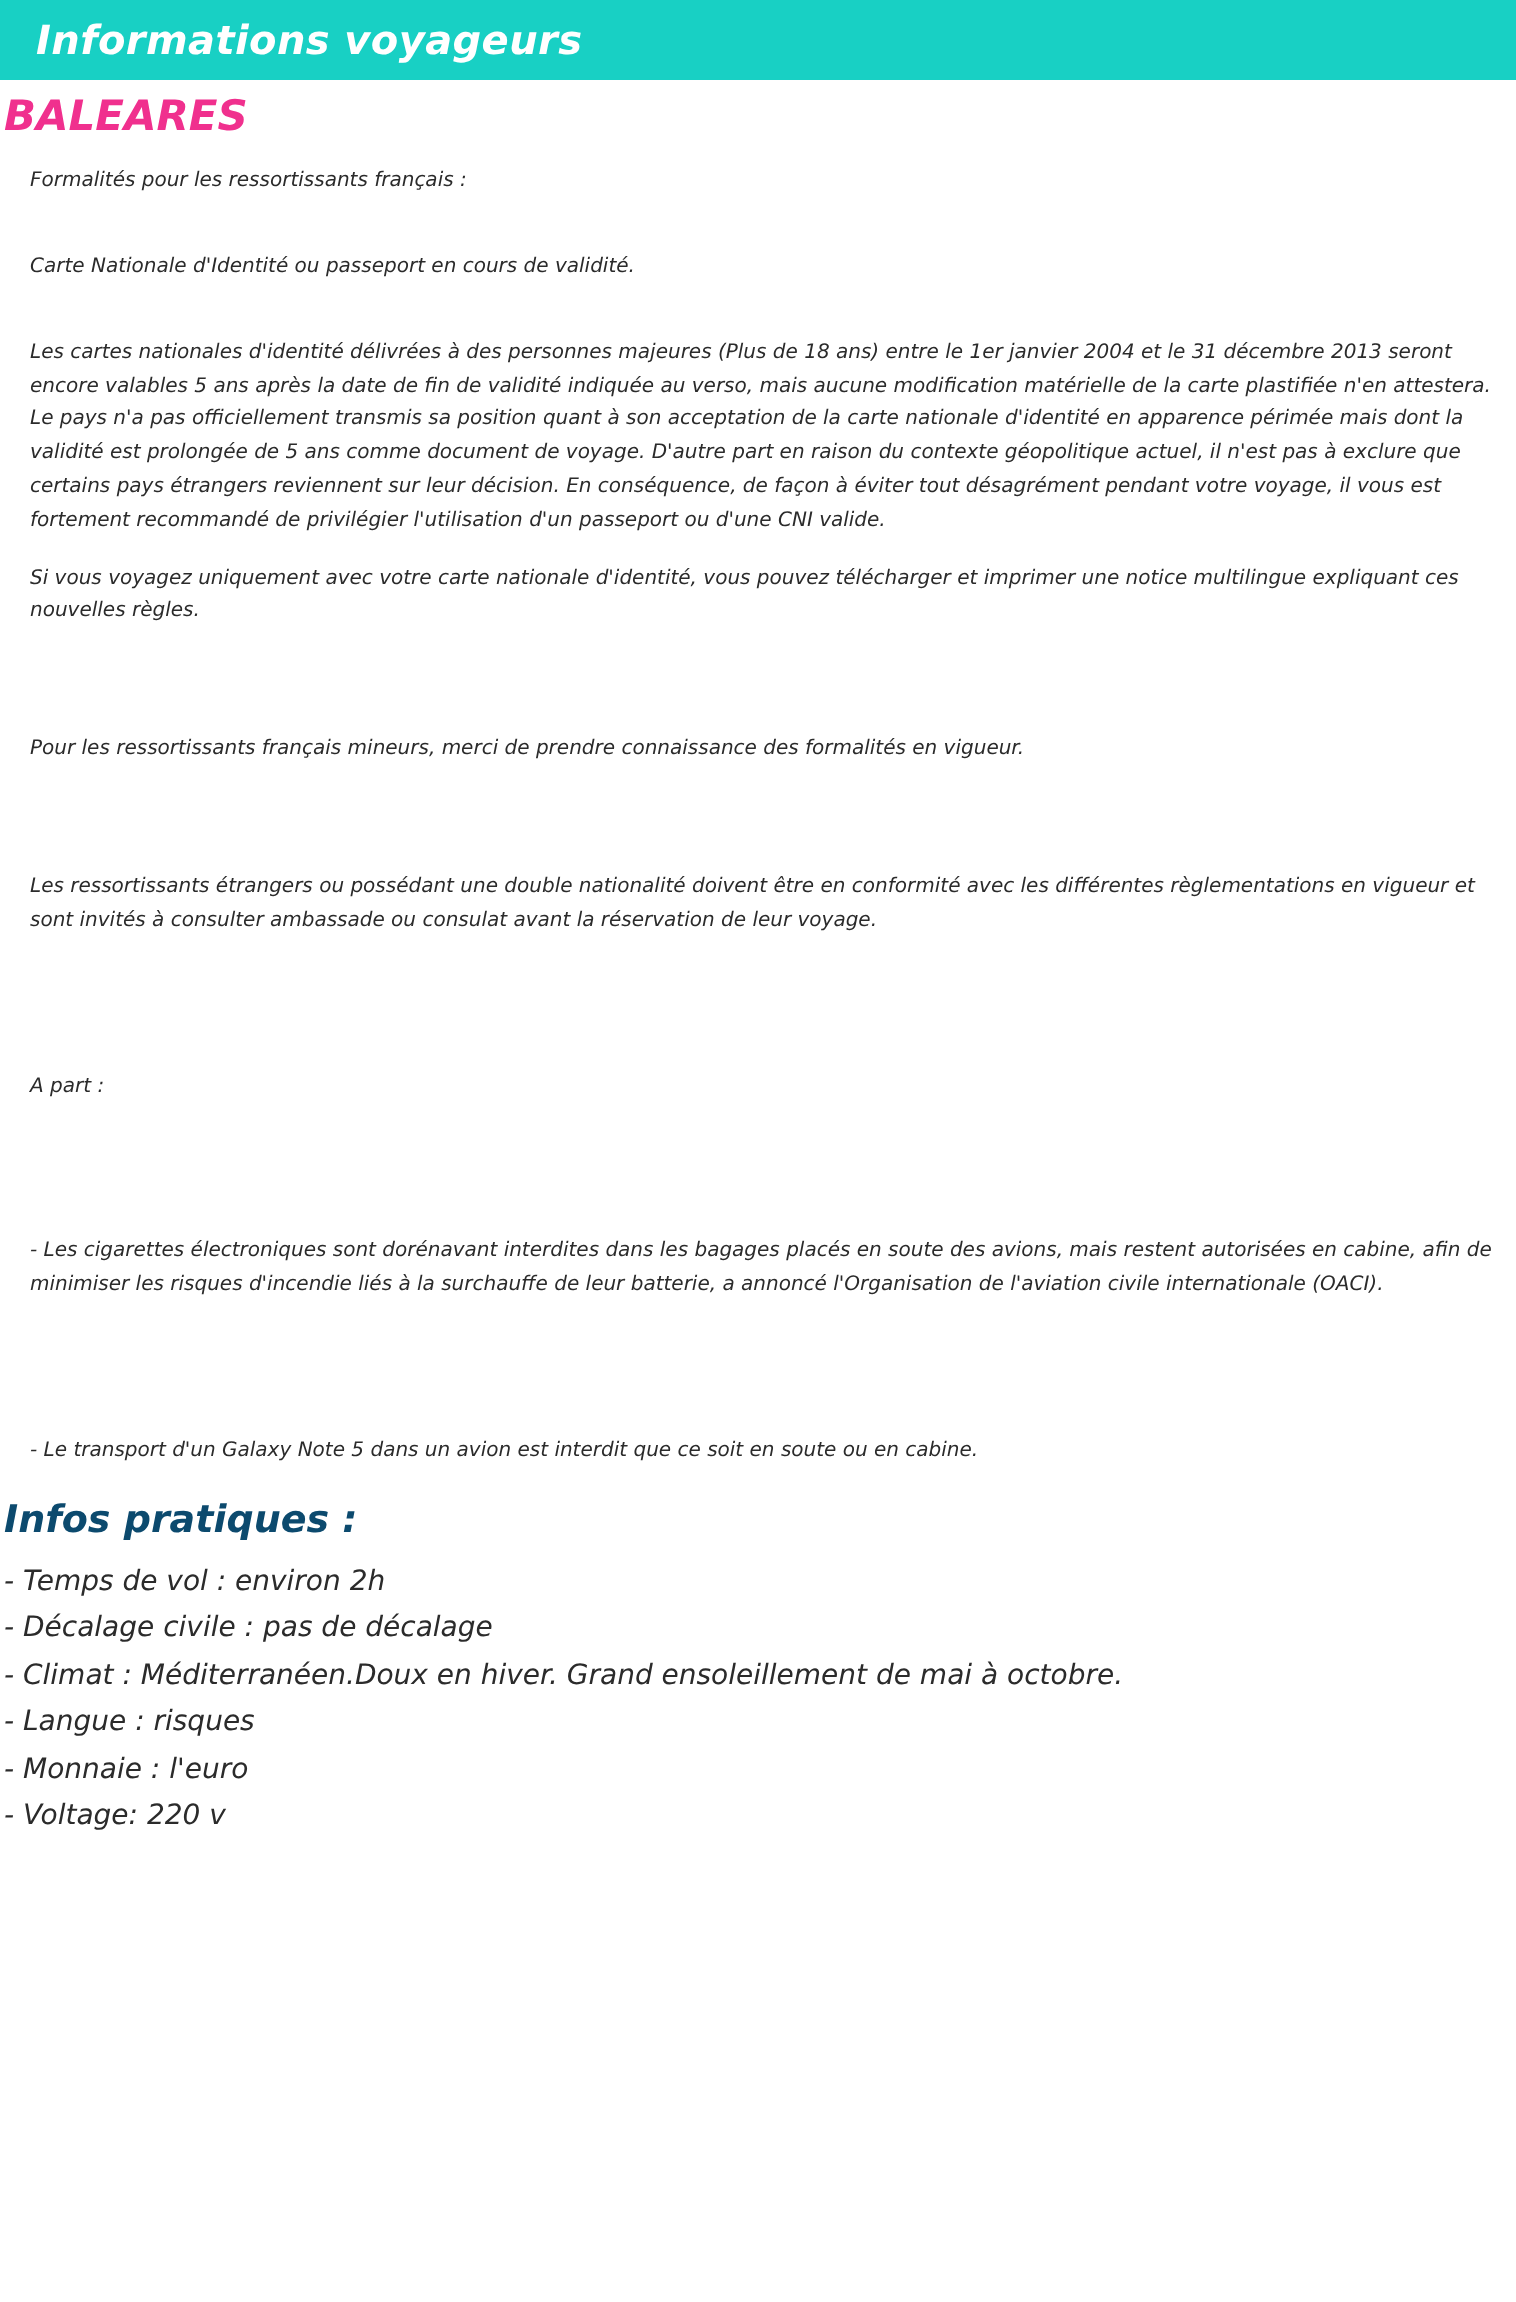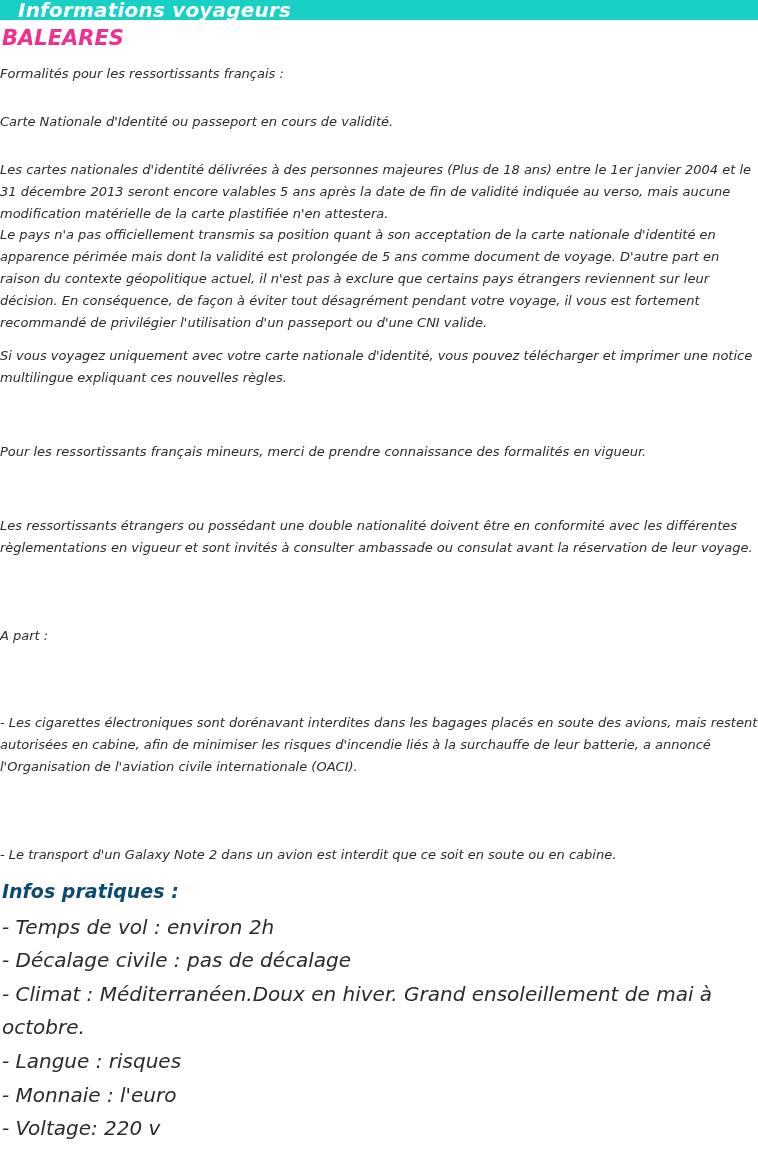--- a/index.html
+++ b/index.html
@@ -12,21 +12,21 @@
     min-height: 1151px;
     font-family: "DejaVu Sans", sans-serif;
     color: #2b2b2b;
   }
   .page {
     position: relative;
     width: 758px;
   }
   .header-bar {
     background: #18d0c4;
-    height: 20px;
+    height: 40px;
     display: flex;
     align-items: center;
     padding-left: 18px;
     box-sizing: border-box;
   }
   .header-title {
     color: #ffffff;
     font-style: italic;
     font-weight: bold;
     font-size: 20px;
@@ -49,33 +49,33 @@
     color: #0c4a6e;
     font-style: italic;
     font-weight: bold;
     font-size: 19px;
     margin: 14px 0 2px 0;
     padding: 0 2px;
     line-height: 1.2;
   }
   p.para {
     font-style: italic;
-    font-size: 13px;
+    font-size: 10px;
     line-height: 1.68;
     margin: 0;
-    padding: 0 0 0 0;
+    padding: 0 0 0 15px;
     color: #2b2b2b;
   }
   .gap-sm { height: 12px; }
   .gap-md { height: 26px; }
   .gap-lg { height: 40px; }
   .gap-xs { height: 6px; }
   .list-line {
     font-style: italic;
-    font-size: 20px;
+    font-size: 14px;
     line-height: 1.68;
     margin: 0;
     padding: 0 0 0 2px;
     color: #2b2b2b;
   }
 </style>
 </head>
 <body>
 
 <div class="page">
@@ -122,21 +122,21 @@
     <p class="para">A part :</p>
 
     <div class="gap-lg"></div>
     <div class="gap-md"></div>
 
     <p class="para">- Les cigarettes électroniques sont dorénavant interdites dans les bagages placés en soute des avions, mais restent autorisées en cabine, afin de minimiser les risques d'incendie liés à la surchauffe de leur batterie, a annoncé l'Organisation de l'aviation civile internationale (OACI).</p>
 
     <div class="gap-lg"></div>
     <div class="gap-md"></div>
 
-    <p class="para">- Le transport d'un Galaxy Note 2 dans un avion est interdit que ce soit en soute ou en cabine.</p>
+    <p class="para">- Le transport d'un Galaxy Note 5 dans un avion est interdit que ce soit en soute ou en cabine.</p>
 
     <h2 class="sub-title">Infos pratiques :</h2>
 
     <div class="gap-xs"></div>
 
     <div class="list-line">- Temps de vol : environ 2h</div>
     <div class="list-line">- Décalage civile : pas de décalage</div>
     <div class="list-line">- Climat : Méditerranéen.Doux en hiver. Grand ensoleillement de mai à octobre.</div>
     <div class="list-line">- Langue : risques</div>
     <div class="list-line">- Monnaie : l'euro</div>

